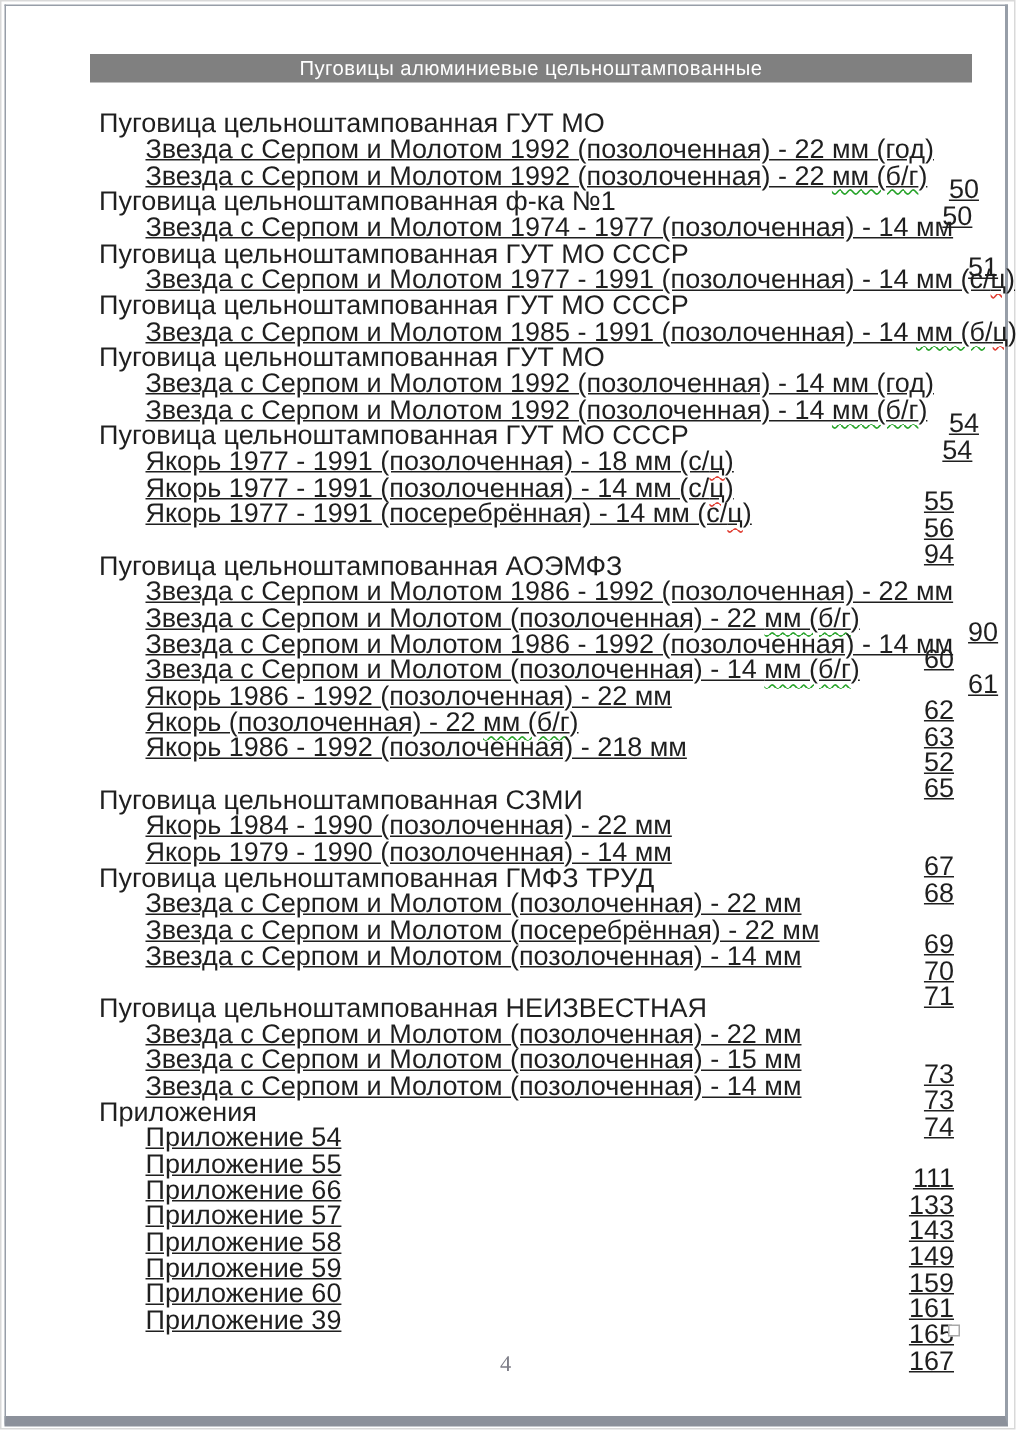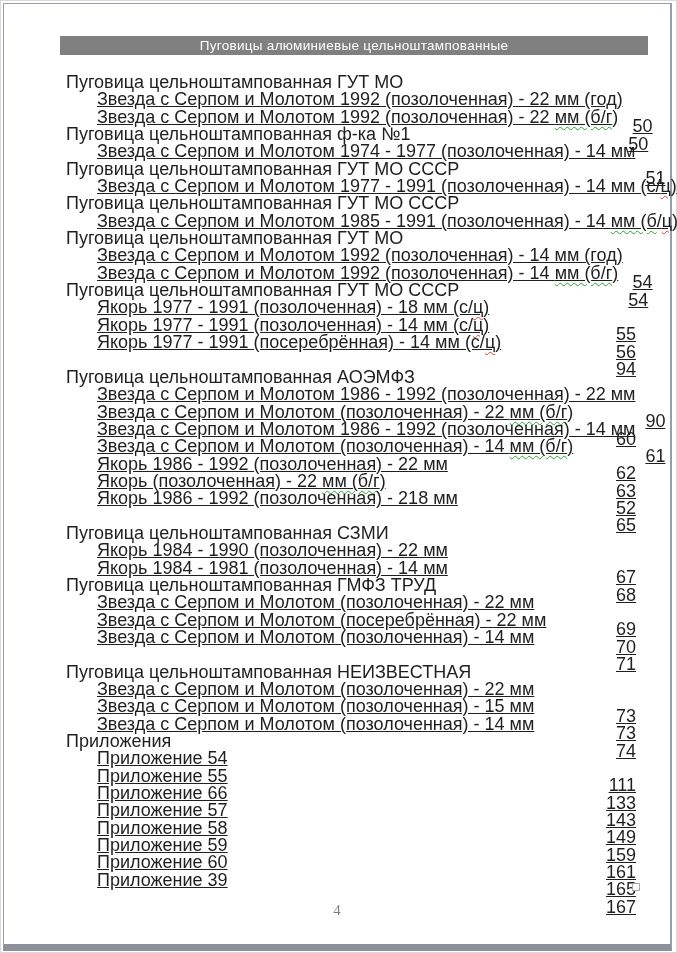--- a/index.html
+++ b/index.html
@@ -175,21 +175,21 @@
         <span class="label">Якорь 1986 - 1992 (позолоченная) - 218 мм</span>
         <span class="page-num">65</span>
       </div>
       <div class="row blank"></div>
       <div class="row section"><span>Пуговица цельноштампованная СЗМИ</span></div>
       <div class="row entry">
         <span class="label">Якорь 1984 - 1990 (позолоченная) - 22 мм</span>
         <span class="page-num">67</span>
       </div>
       <div class="row entry">
-        <span class="label">Якорь 1984 - 1981 (позолоченная) - 14 мм</span>
+        <span class="label">Якорь 1979 - 1990 (позолоченная) - 14 мм</span>
         <span class="page-num">68</span>
       </div>
       <div class="row section"><span>Пуговица цельноштампованная ГМФЗ ТРУД</span></div>
       <div class="row entry">
         <span class="label">Звезда с Серпом и Молотом (позолоченная) - 22 мм</span>
         <span class="page-num">69</span>
       </div>
       <div class="row entry">
         <span class="label">Звезда с Серпом и Молотом (посеребрённая) - 22 мм</span>
         <span class="page-num">70</span>

